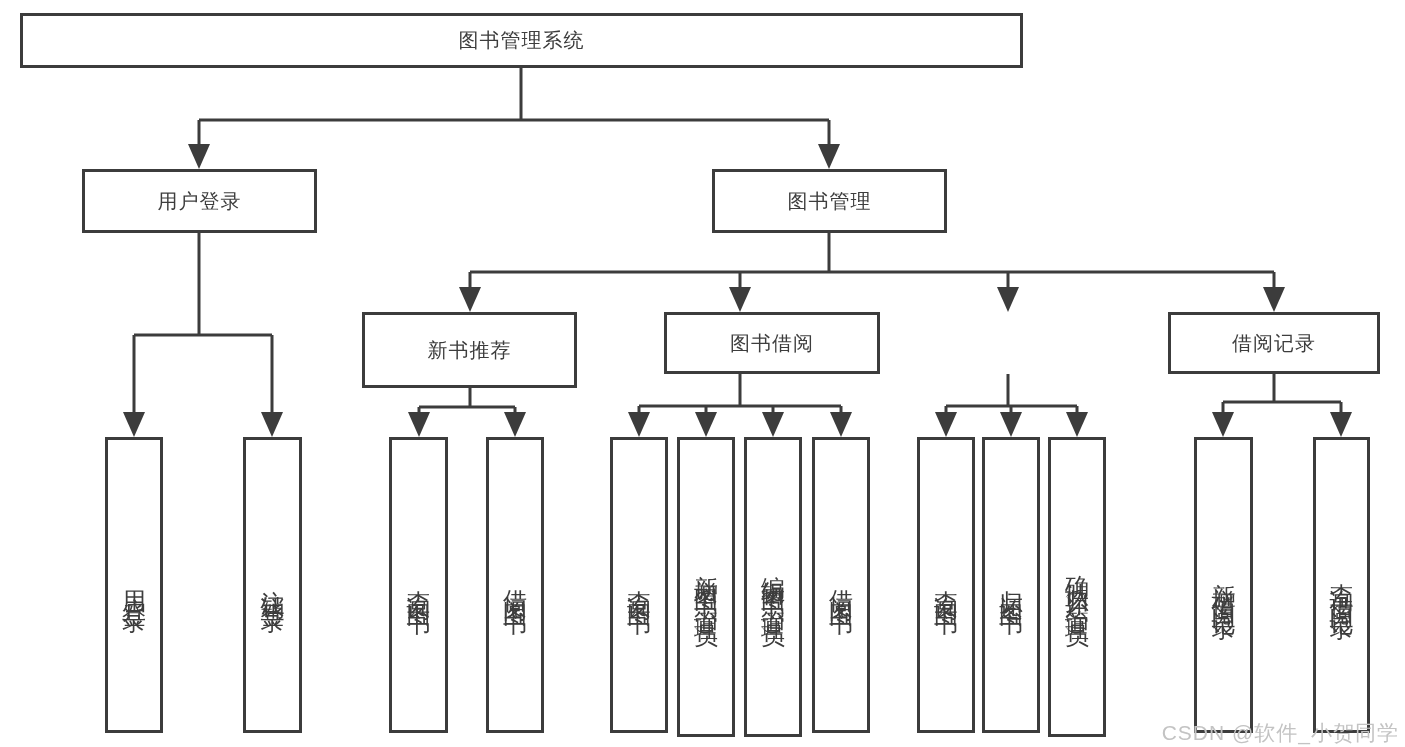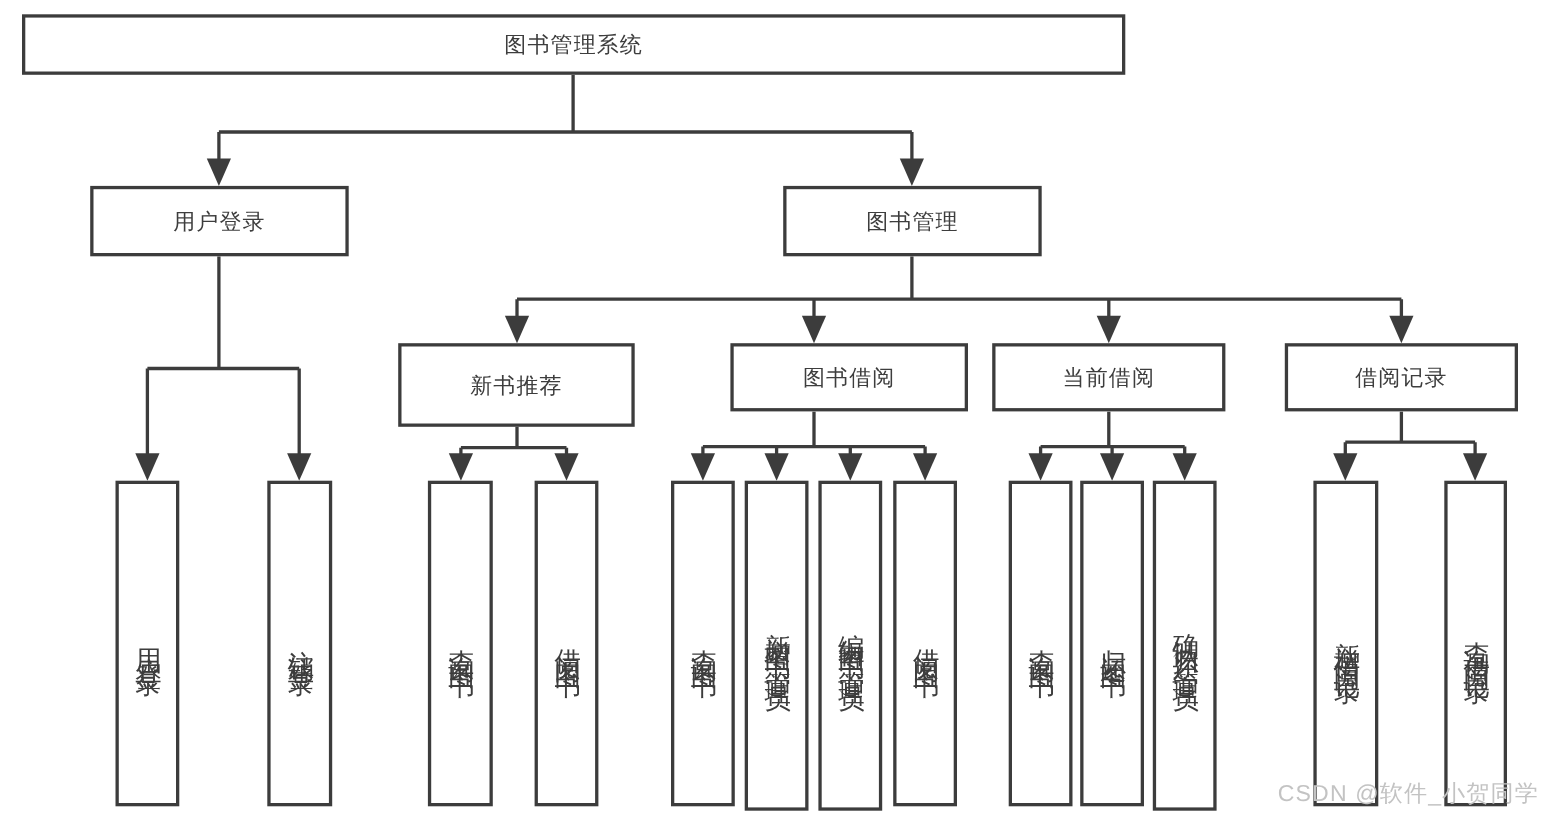--- a/index.html
+++ b/index.html
@@ -34,21 +34,21 @@
   .v-node{
     font-size:24px;
     writing-mode:vertical-rl;
     text-orientation:mixed;
     letter-spacing:7px;
     line-height:1;
     padding:6px 0;
   }
   .watermark{
     position:absolute;
-    right:6px;bottom:12px;
+    right:6px;bottom:0;
     font-size:21px;
     color:var(--wm);
     letter-spacing:1px;
     white-space:nowrap;
   }
 </style>
 </head>
 <body>
 
 <div class="canvas">
@@ -92,21 +92,20 @@
     </g>
   </svg>
 
   <div class="node h-node" style="left:20px;top:13px;width:1003px;height:55px;">图书管理系统</div>
 
   <div class="node h-node" style="left:82px;top:169px;width:235px;height:64px;">用户登录</div>
   <div class="node h-node" style="left:712px;top:169px;width:235px;height:64px;text-align:right;">图书管理</div>
 
   <div class="node h-node" style="left:362px;top:312px;width:215px;height:76px;">新书推荐</div>
   <div class="node h-node" style="left:644px;top:312px;width:216px;height:62px;margin-left:20px;">图书借阅</div>
-  <div class="node h-node" style="left:902px;top:312px;width:212px;height:62px;">当前借阅</div>
   <div class="node h-node" style="left:1168px;top:312px;width:212px;height:62px;text-align:center;">借阅记录</div>
 
   <div class="node v-node" style="left:105px;top:437px;width:58px;height:296px;">用户登录</div>
   <div class="node v-node" style="left:243px;top:437px;width:59px;height:296px;">注销登录</div>
 
   <div class="node v-node" style="left:389px;top:437px;width:59px;height:296px;">查询图书</div>
   <div class="node v-node" style="left:486px;top:437px;width:58px;height:296px;">借阅图书</div>
 
   <div class="node v-node" style="left:610px;top:437px;width:58px;height:296px;">查询图书</div>
   <div class="node v-node" style="left:677px;top:437px;width:58px;height:300px;">新增图书（管理员）</div>

